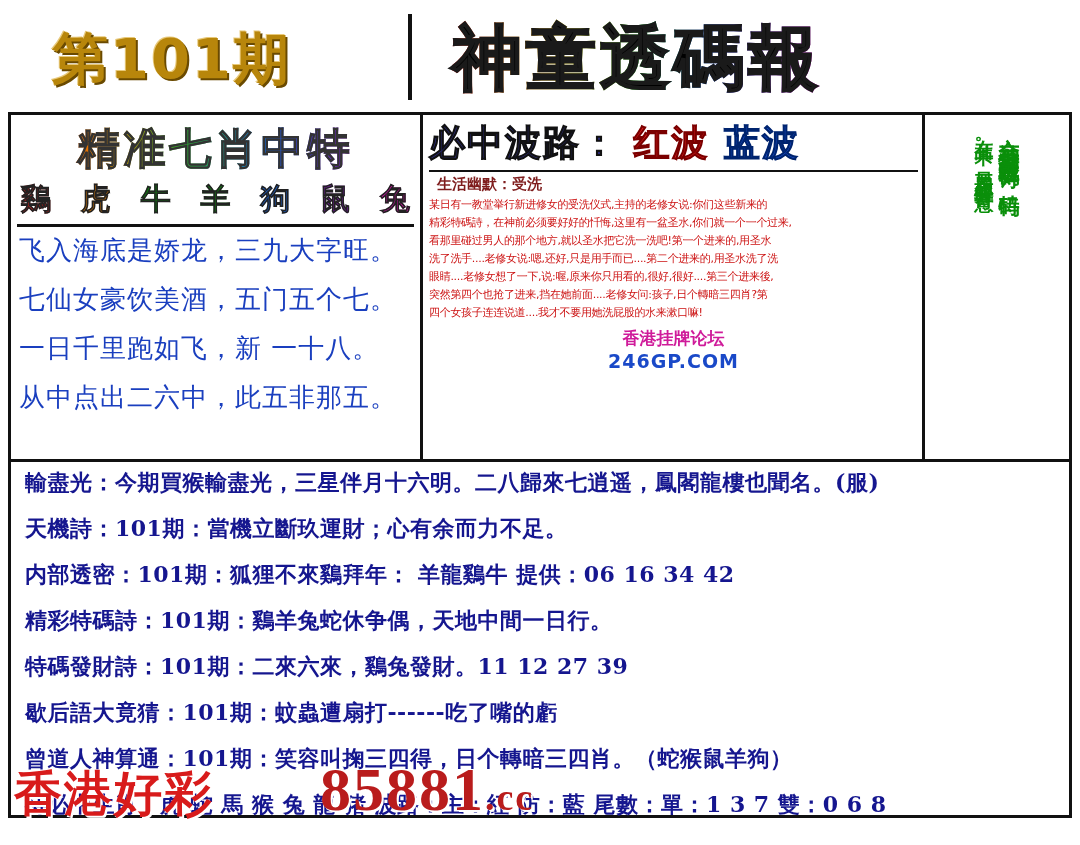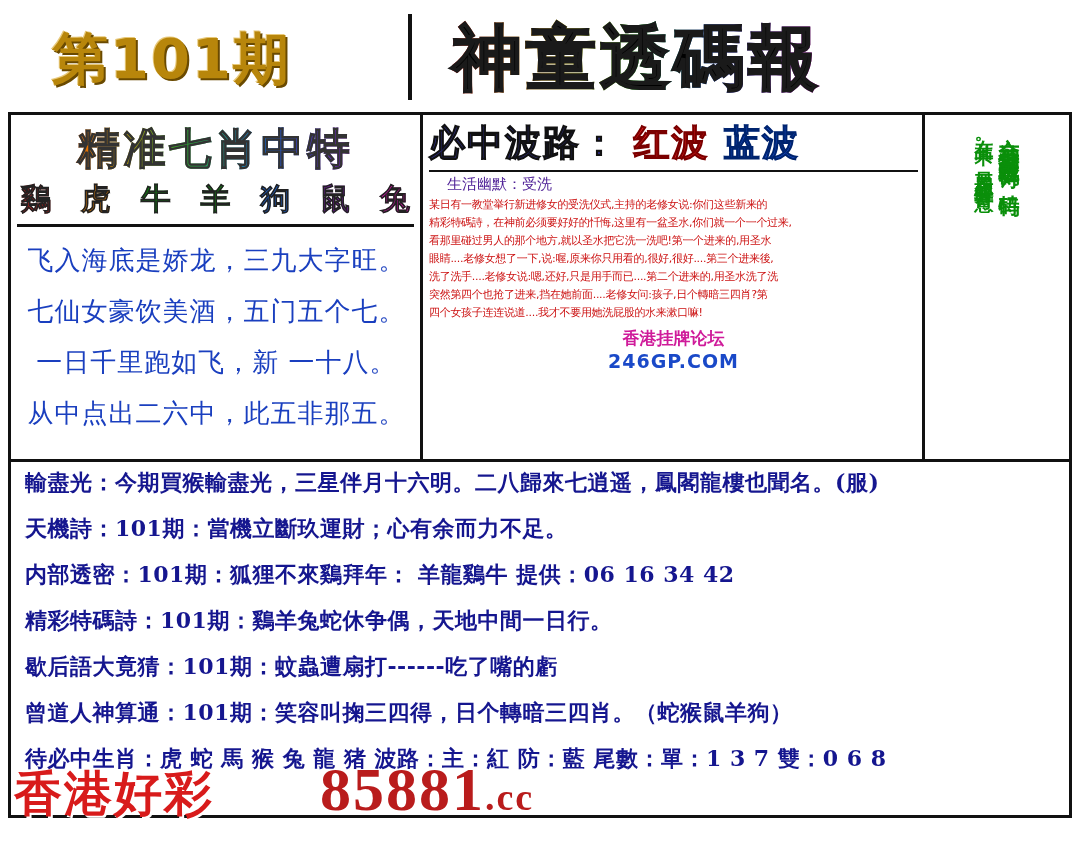--- a/index.html
+++ b/index.html
@@ -119,23 +119,22 @@
   .rule {
     height: 3px;
     background: #111;
     margin: 2px 0 6px 0;
   }
   .poem-line {
     font-size: 26px;
     color: #1a3fbf;
     font-family: "DejaVu Serif", serif;
     letter-spacing: 1px;
-    margin: 16px 0 14px 2px;
+    margin: 0 0 14px 2px;
     white-space: nowrap;
-    text-align: center;
   }
   
   .mid-head {
     text-align: left;
     font-size: 36px;
     font-weight: bold;
     letter-spacing: 2px;
     font-family: "DejaVu Sans", sans-serif;
     margin: 2px 0 2px 0;
     white-space: nowrap;
@@ -152,23 +151,24 @@
     color: #1b53e0;
     -webkit-text-stroke: 1px #00246e;
   }
   .mid-rule {
     height: 2px;
     background: #111;
     margin: 2px 0 3px 0;
   }
   .mid-sub {
     font-size: 15px;
-    color: #4c1d95;
-    font-family: "DejaVu Sans", sans-serif;
-    margin: 0 0 2px 18px;
+    color: #7f1d1d;
+    font-family: "DejaVu Sans", sans-serif;
+    margin: 0 0 2px 8px;
+    font-weight: bold;
   }
   .mid-body p {
     margin: 0 0 1px 0;
     font-size: 11px;
     line-height: 17px;
     color: #cc1111;
     font-family: "DejaVu Sans", sans-serif;
     letter-spacing: -0.3px;
   }
   .mid-forum {
@@ -297,42 +297,43 @@
         <span class="lbl">必中波路：</span>
         <span class="red">红波</span>
         <span class="blue">蓝波</span>
       </div>
       <div class="mid-rule"></div>
       <div class="mid-sub">生活幽默：受洗</div>
       <div class="mid-body">
         <p>某日有一教堂举行新进修女的受洗仪式,主持的老修女说:你们这些新来的</p>
         <p>精彩特碼詩，在神前必须要好好的忏悔,这里有一盆圣水,你们就一个一个过来,</p>
         <p>看那里碰过男人的那个地方,就以圣水把它洗一洗吧!第一个进来的,用圣水</p>
+        <p>洗了洗手....老修女说:嗯,还好,只是用手而已....第二个进来的,用圣水洗了洗</p>
         <p>眼睛....老修女想了一下,说:喔,原来你只用看的,很好,很好....第三个进来後,</p>
-        <p>洗了洗手....老修女说:嗯,还好,只是用手而已....第二个进来的,用圣水洗了洗</p>
         <p>突然第四个也抢了进来,挡在她前面....老修女问:孩子,日个轉暗三四肖?第</p>
         <p>四个女孩子连连说道....我才不要用她洗屁股的水来漱口嘛!</p>
       </div>
       <div class="mid-forum">
         <div class="f1">香港挂牌论坛</div>
         <div class="f2">246GP.COM</div>
       </div>
     </div>
 
     <div class="panel-right">
       <div class="vcol vcol-a">六合神童特别奉献透碼诗，特码</div>
       <div class="vcol vcol-b">在其中。只要用心解开诗意</div>
     </div>
   </div>
 
   <div class="list">
     <div class="list-line">輸盡光：今期買猴輸盡光，三星伴月十六明。二八歸來七逍遥，鳳閣龍樓也聞名。(服)</div>
     <div class="list-line">天機詩：101期：當機立斷玖運財；心有余而力不足。</div>
     <div class="list-line">内部透密：101期：狐狸不來鷄拜年： 羊龍鷄牛  提供：06  16  34  42</div>
     <div class="list-line">精彩特碼詩：101期：鷄羊兔蛇休争偶，天地中間一日行。</div>
+    <div class="list-line">特碼發財詩：101期：二來六來，鷄兔發財。11  12  27  39</div>
     <div class="list-line">歇后語大竟猜：101期：蚊蟲遭扇打------吃了嘴的虧</div>
     <div class="list-line">曾道人神算通：101期：笑容叫掬三四得，日个轉暗三四肖。（蛇猴鼠羊狗）</div>
     <div class="list-line">待必中生肖：虎 蛇 馬 猴 兔 龍 猪 波路：主：紅 防：藍 尾數：單：1 3 7 雙：0 6 8</div>
   </div>
 
   <div class="footer">
     <div class="wm-text">香港好彩</div>
     <div class="wm-num">
       <span>85881</span><span class="wm-cc">.cc</span>
     </div>

